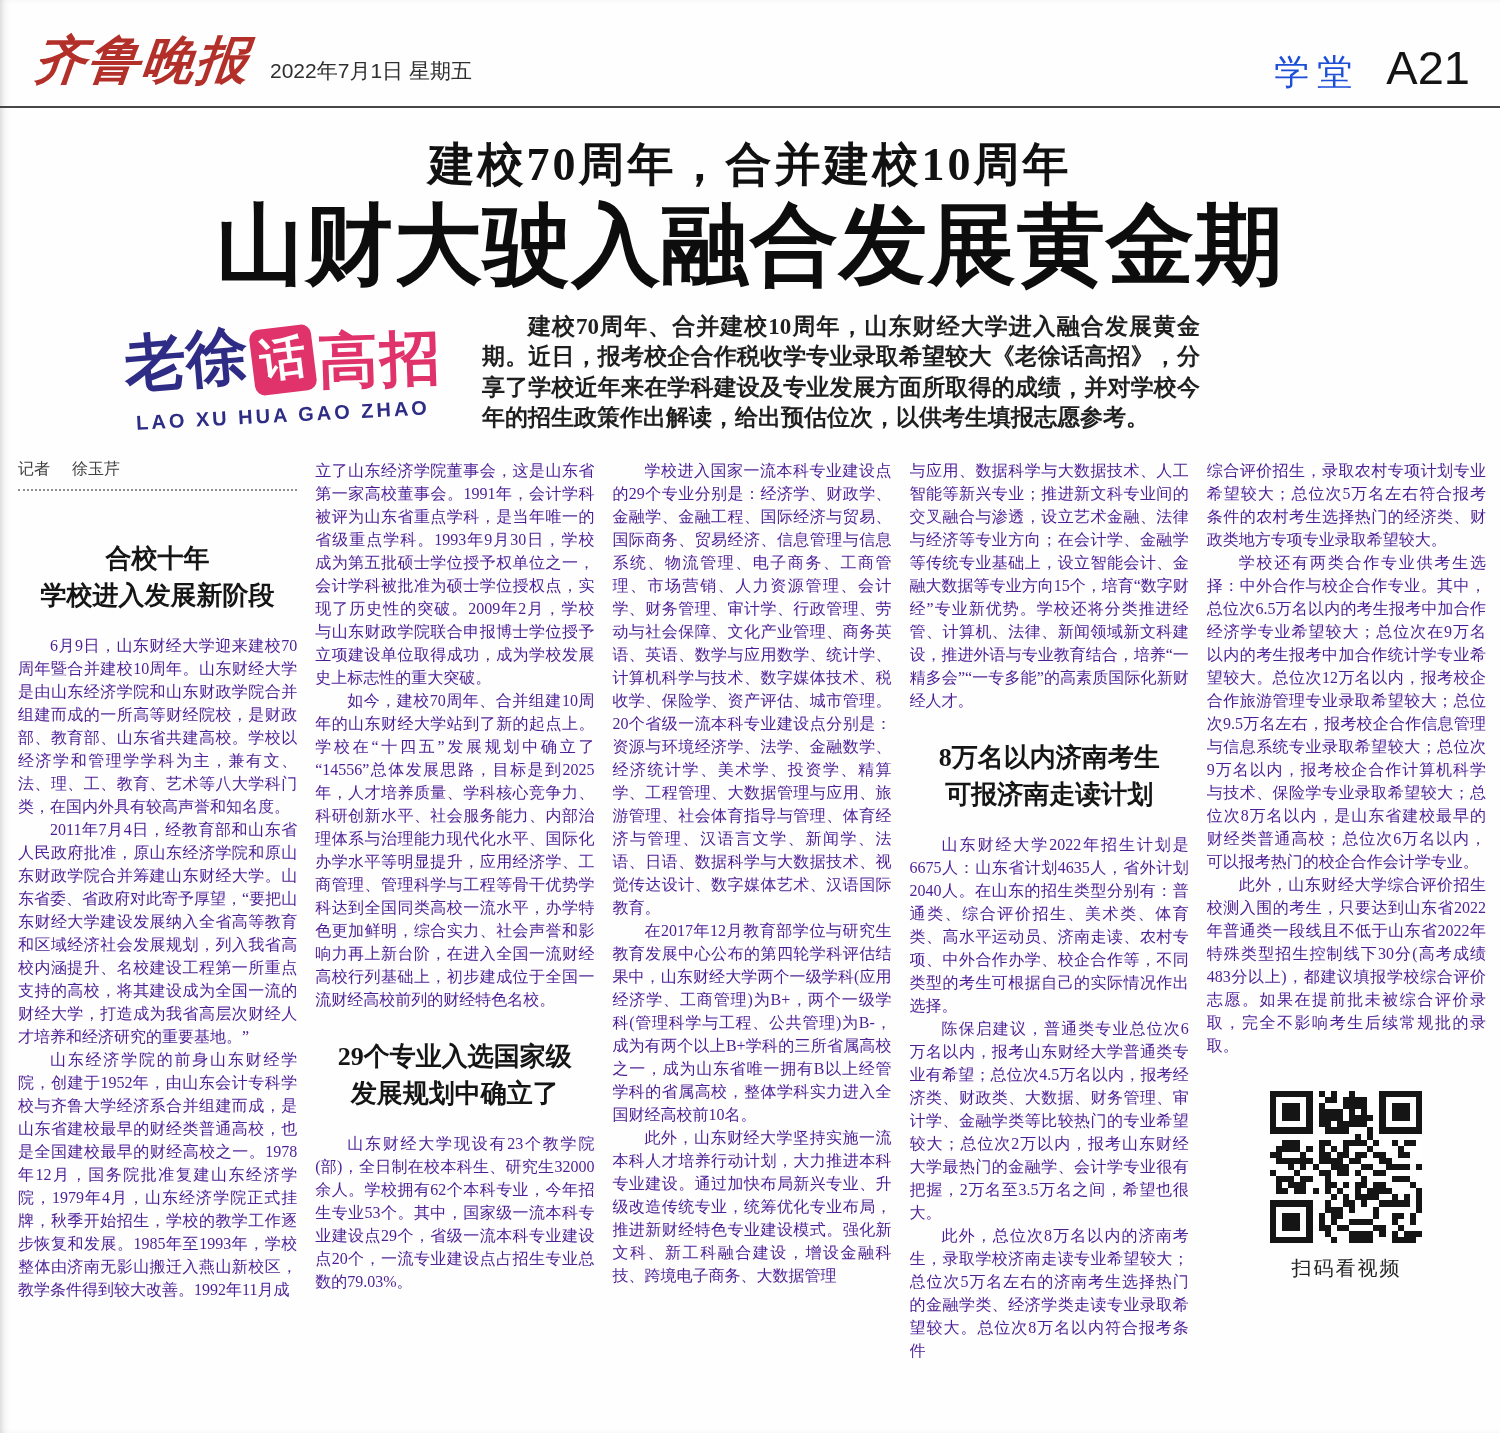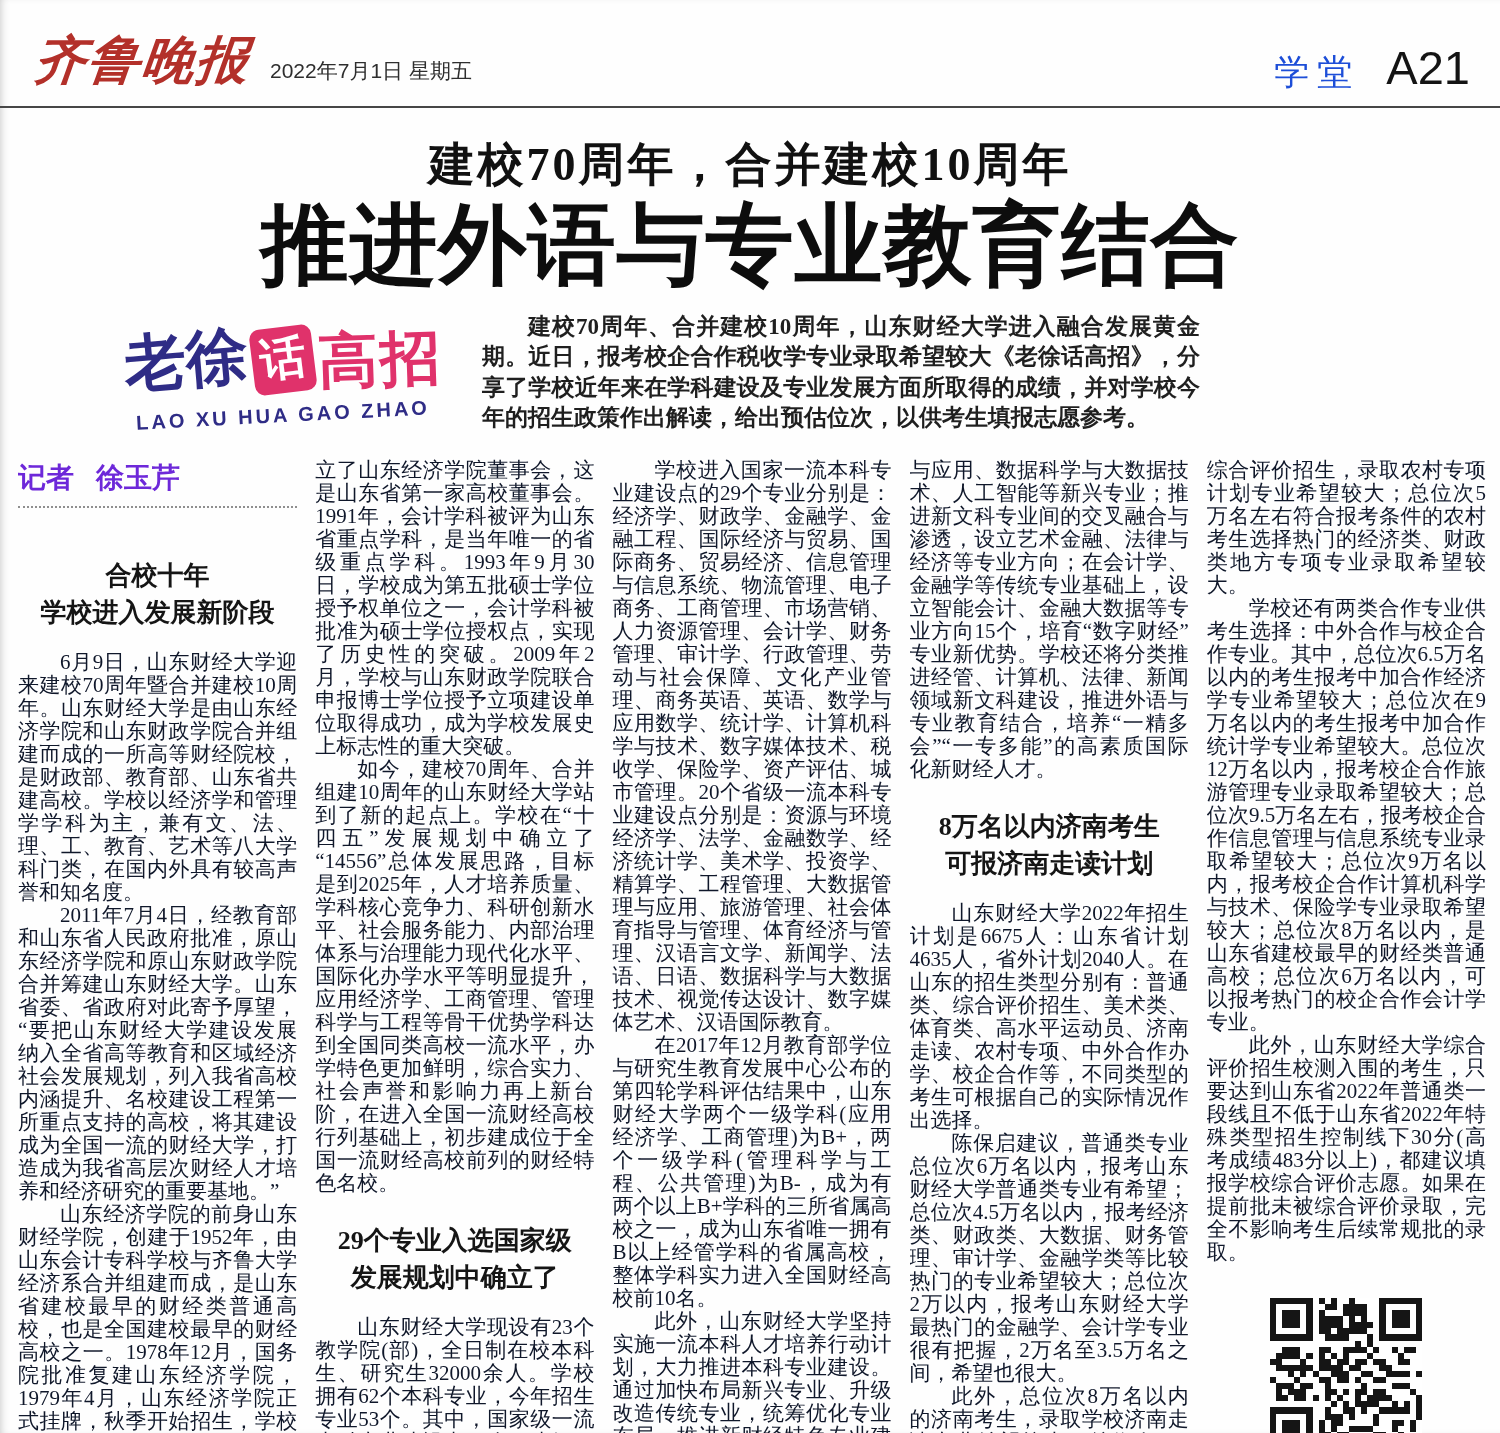--- a/index.html
+++ b/index.html
@@ -47,30 +47,30 @@
     flex:1; font-size:23px; font-weight:bold; line-height:1.32; color:#1f1f1f;
     text-align:justify; text-indent:2em;
   }
   
   .body {
     flex:1; display:grid; grid-template-columns:repeat(5,1fr); gap:18px;
     padding:22px 14px 0 18px; overflow:hidden; margin-top:4px;
   }
   .col { overflow:hidden; }
   .byline {
-    font-size:28px; color:#6d28d9; padding-bottom:9px; border-bottom:2px dotted #8f8f8f;font-weight:bold;
+    font-size:16px; color:#404040; padding-bottom:9px; border-bottom:2px dotted #8f8f8f;
   }
   .byline-name { margin-left:22px; }
   .subhead {
     text-align:center; font-size:26px; font-weight:bold; color:#151515;
     line-height:1.4; margin:28px 0 20px;
   }
   .subhead-first { margin-top:50px; }
   .para {
-    font-size:21px; line-height:23px; text-align:justify; text-indent:2em; color:#0f172a;
+    font-size:16px; line-height:23px; text-align:justify; text-indent:2em; color:#4c1d95;
   }
   .para.cont { text-indent:0; }
   
   .qr-wrap { margin-top:34px; text-align:center; }
   .qr { width:152px; height:152px; margin:0 auto; }
   .qr svg { width:100%; height:100%; display:block; }
   .qr-caption { font-size:20px; color:#222; margin-top:12px; letter-spacing:2px; }
 </style>
 </head>
 <body>
@@ -83,21 +83,21 @@
       <span class="issue-date"><span>2022年7月1日</span><span class="issue-weekday">星期五</span></span>
     </div>
     <div class="mast-right">
       <span class="section-name">学堂</span>
       <span class="page-number">A21</span>
     </div>
   </header>
 
   <section class="headline">
     <div class="kicker">建校70周年，合并建校10周年</div>
-    <h1 class="title">推进外语与专业教育结合</h1>
+    <h1 class="title">山财大驶入融合发展黄金期</h1>
   </section>
 
   <section class="intro-row">
     <div class="logo">
       <div class="logo-line1">
         <span class="logo-laoxu">老徐</span>
         <span class="logo-hua">话</span>
         <span class="logo-gaozhao">高招</span>
       </div>
       <div class="logo-pinyin">LAO XU HUA GAO ZHAO</div>

